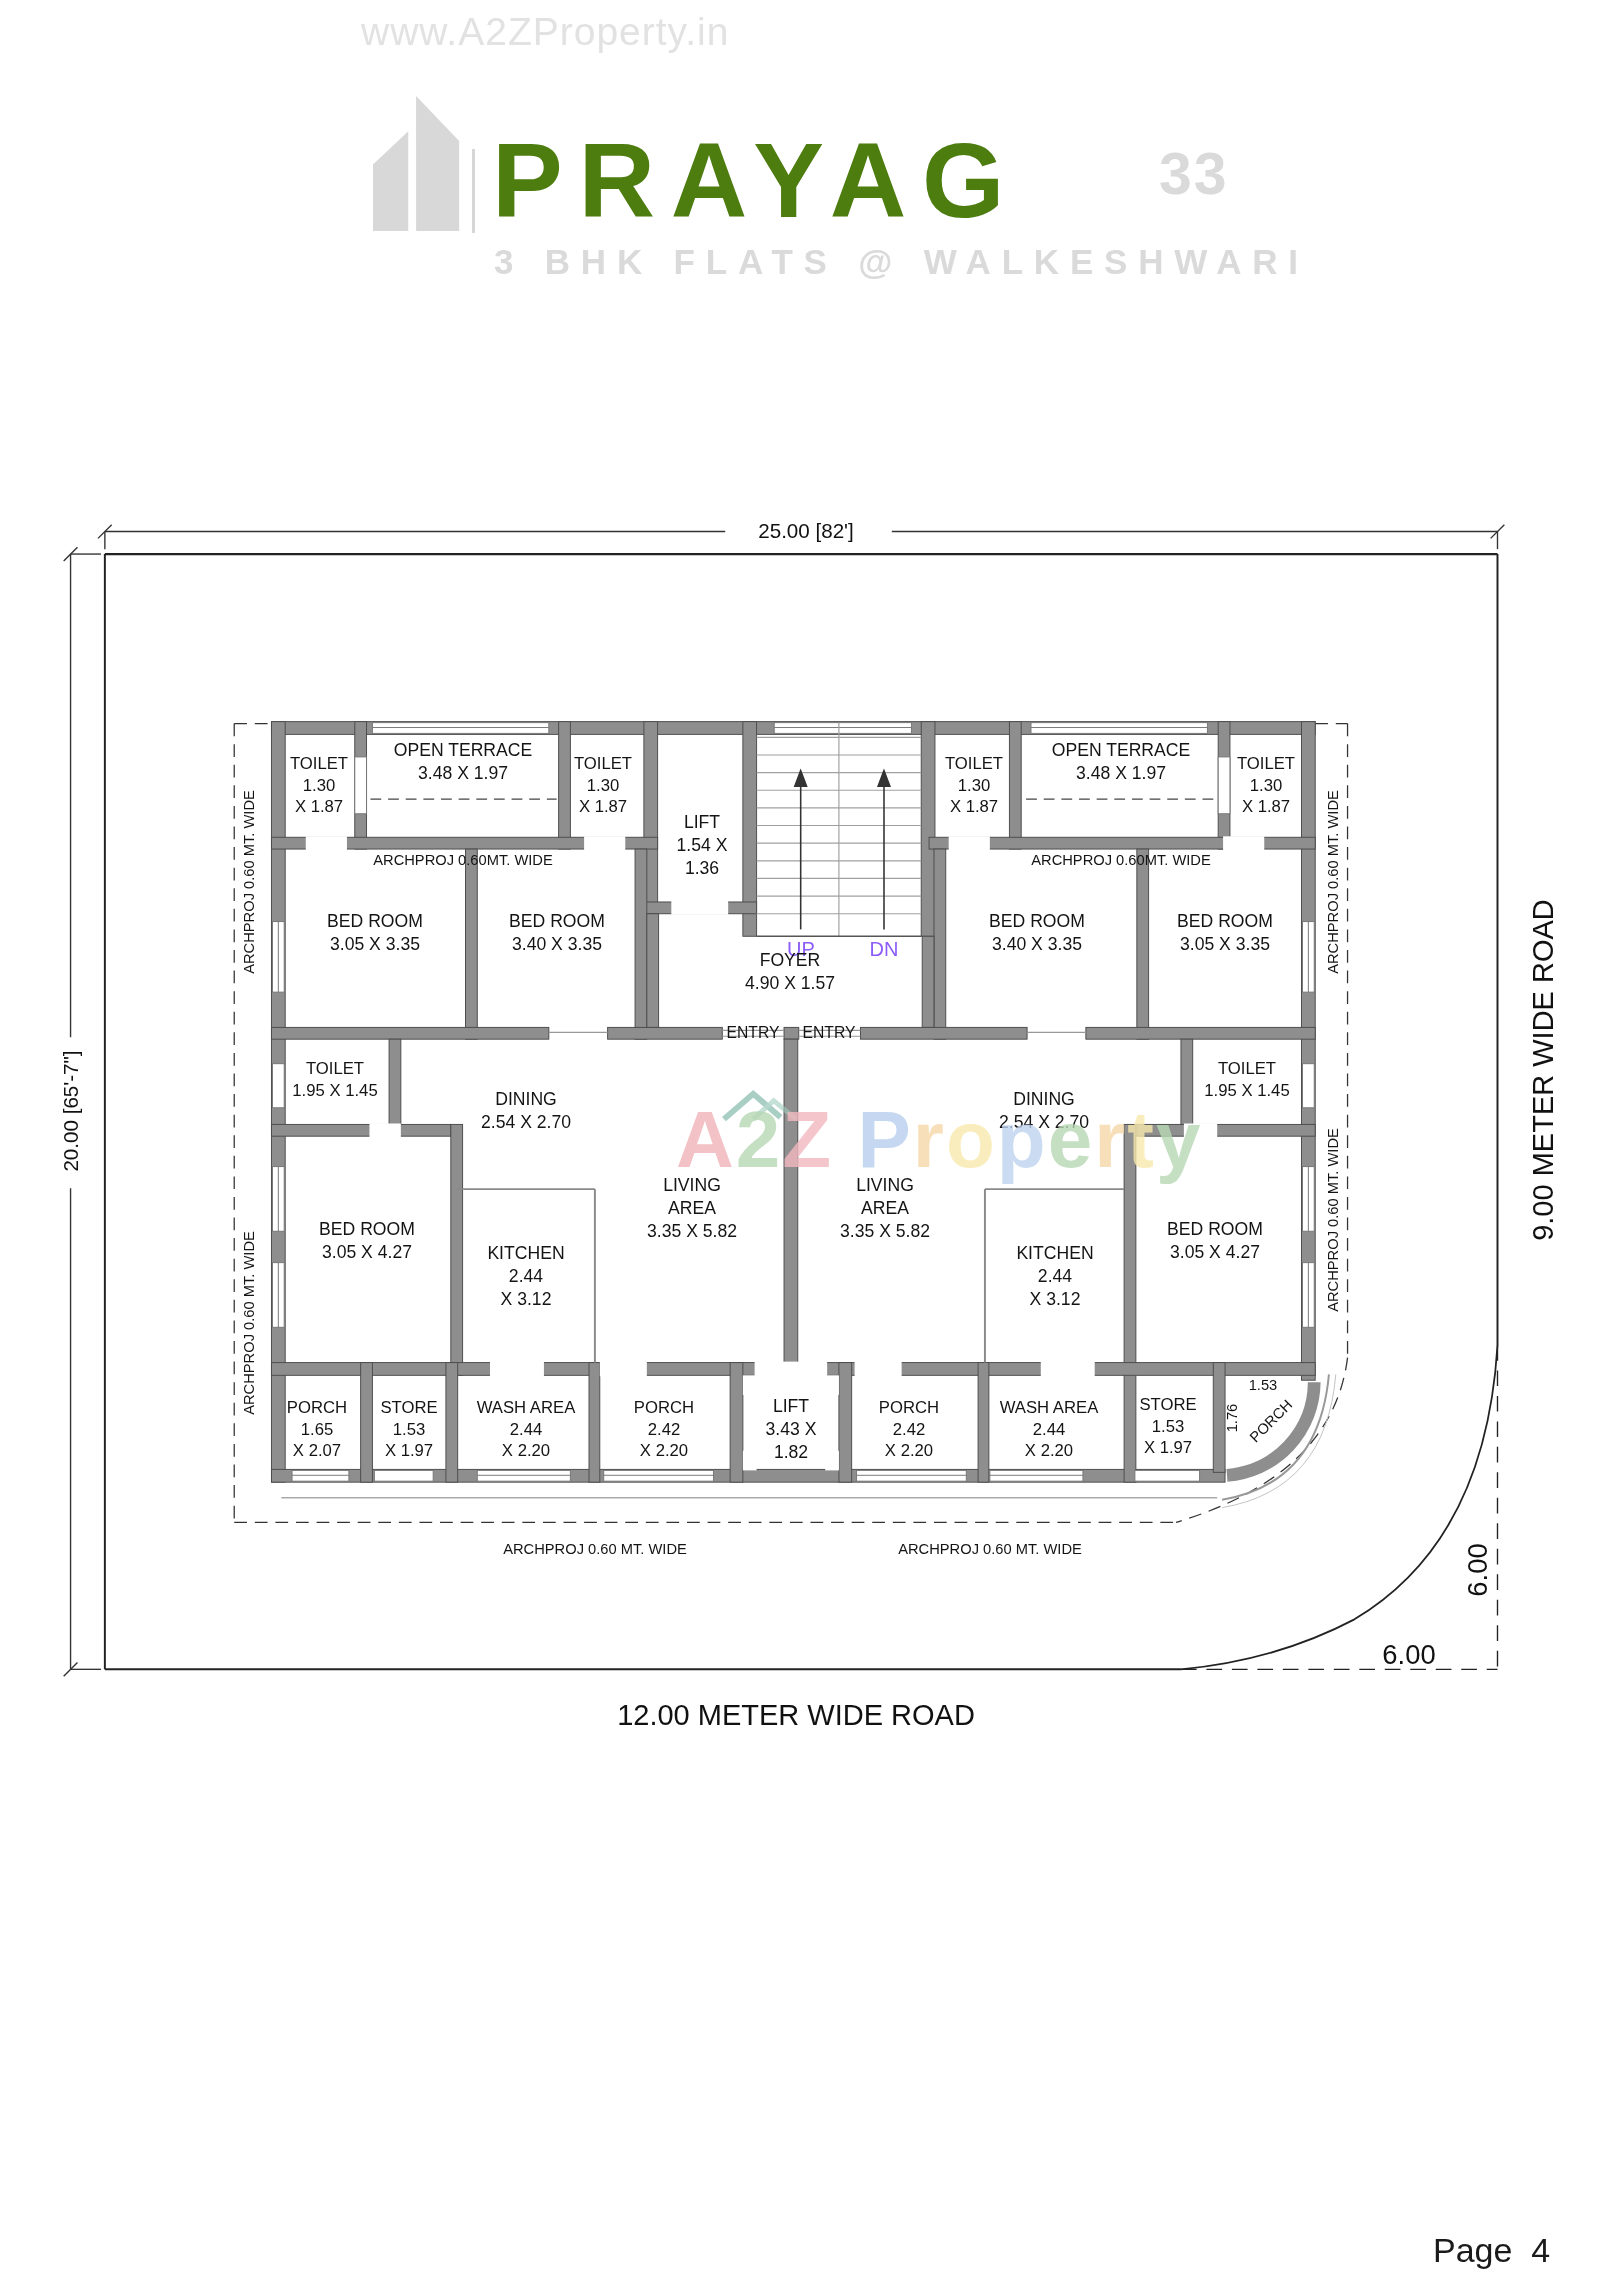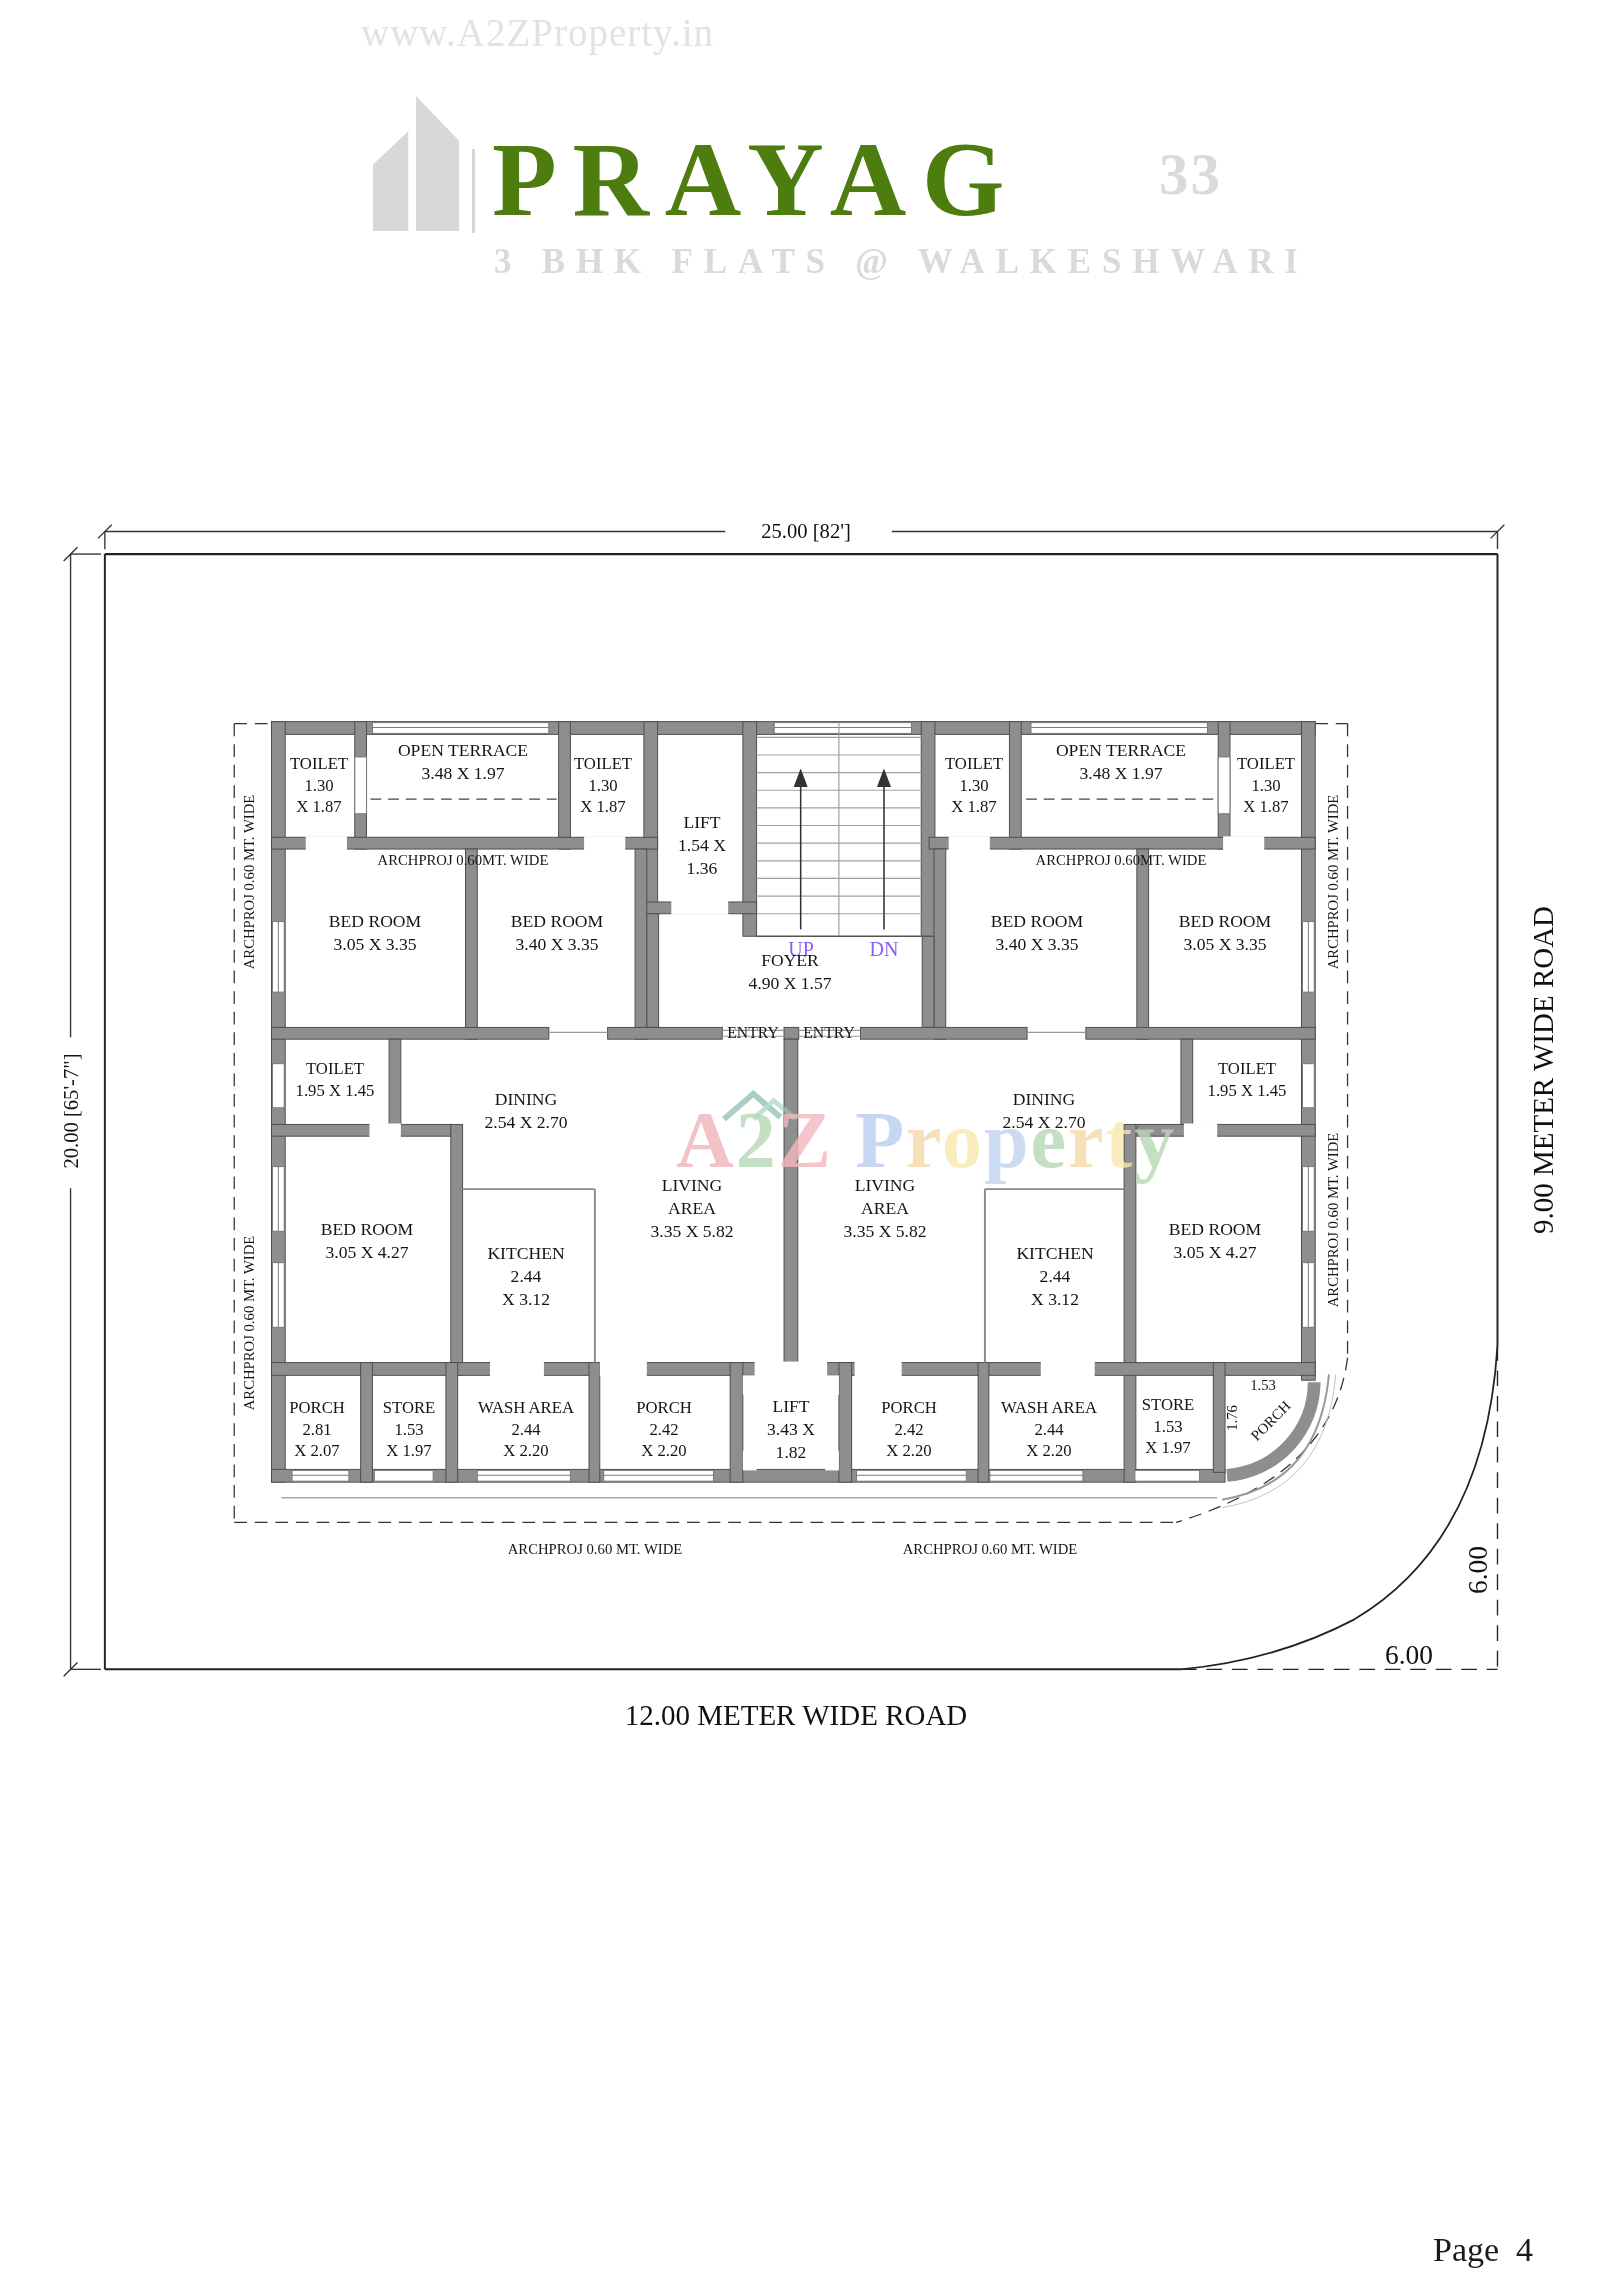--- a/index.html
+++ b/index.html
@@ -1,17 +1,17 @@
 <!DOCTYPE html>
 <html><head>
 <meta charset="utf-8">
 <style>
   html,body{margin:0;padding:0;background:#fff;}
   .sheet{position:relative;width:1620px;height:2292px;background:#ffffff;overflow:hidden;
-         font-family:Liberation Serif, serif;color:#111;}
+         font-family:Liberation Sans, sans-serif;color:#111;}
   
   .top-watermark{position:absolute;left:361px;top:9.8px;font-size:39px;color:#e2e2e2;
                  letter-spacing:1px;font-weight:500;}
   .logo-icon{position:absolute;left:365px;top:94px;}
   .logo-divider{position:absolute;left:472px;top:149px;width:2.9px;height:84px;background:#d6d6d6;}
   .logo-name{position:absolute;left:492px;top:127px;font-size:106px;font-weight:bold;
              color:#4d7c0f;letter-spacing:15.7px;line-height:1;}
   .logo-number{position:absolute;left:1159px;top:145px;font-size:59px;font-weight:bold;
              color:#dadada;letter-spacing:2px;line-height:1;}
   .logo-subtitle{position:absolute;left:494px;top:242px;font-size:35px;font-weight:bold;
@@ -363,21 +363,21 @@
       <div>2.44</div>
       <div>X 3.12</div>
     </div>
   <div class="rl lg" style="left:1215px;top:1241px">
       <div>BED ROOM</div>
       <div>3.05 X 4.27</div>
     </div>
 
   <div class="rl" style="left:317px;top:1430px">
       <div>PORCH</div>
-      <div>2.81</div>
+      <div>1.65</div>
       <div>X 2.07</div>
     </div>
   <div class="rl" style="left:409px;top:1430px">
       <div>STORE</div>
       <div>1.53</div>
       <div>X 1.97</div>
     </div>
   <div class="rl" style="left:526px;top:1430px">
       <div>WASH AREA</div>
       <div>2.44</div>

